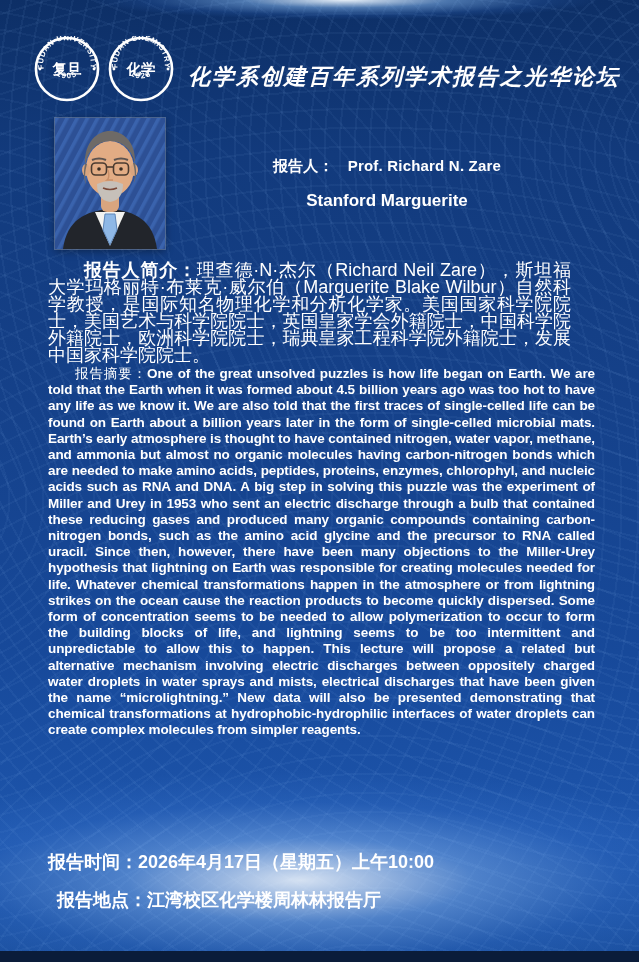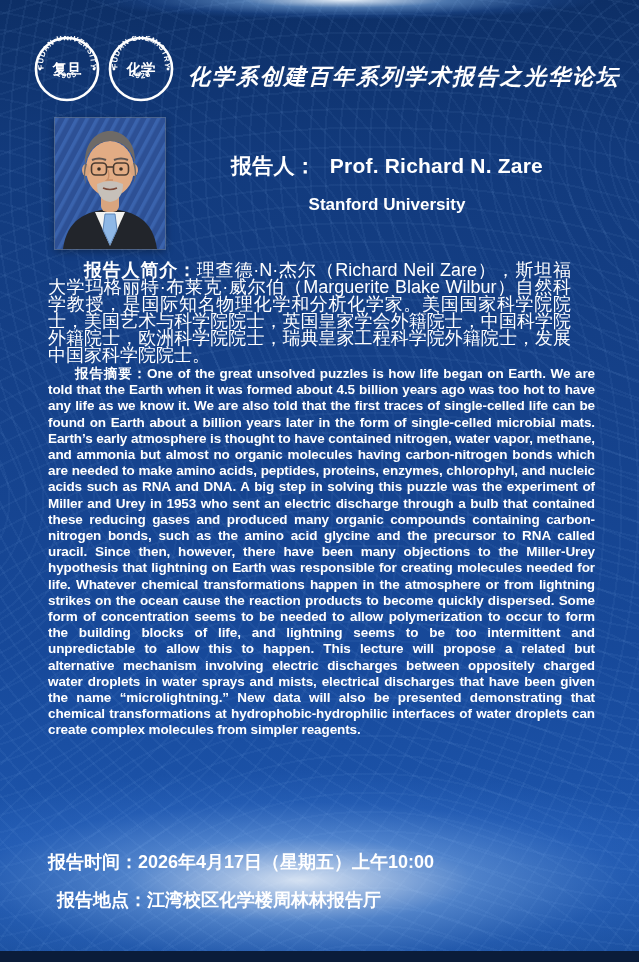--- a/index.html
+++ b/index.html
@@ -24,33 +24,33 @@
   }
   .title{
     margin:16px 20px 0 20px;text-align:center;color:#edb23a;
     font-size:28px;font-weight:800;line-height:40px;letter-spacing:-.3px;
     text-shadow:0 1px 2px rgba(0,0,0,.35);
   }
   .speaker{display:flex;align-items:center;margin:13px 30px 0 55px;}
   .photo{width:110px;height:131px;flex:none;box-shadow:0 0 0 1px rgba(255,255,255,.25),0 2px 8px rgba(0,0,0,.4);}
   .photo svg{display:block;width:110px;height:131px;}
   .speaker-info{flex:1;display:flex;flex-direction:column;align-items:center;}
-  .speaker-name{font-size:21px;font-weight:800;letter-spacing:.2px;}
+  .speaker-name{font-size:15px;font-weight:800;letter-spacing:.2px;}
   .speaker-name .lbl{margin-right:14px;}
   .affiliation{font-size:17px;font-weight:700;margin-top:15px;}
   .bio{
     margin:13px 68px 0 48px;font-size:18px;line-height:17px;
     text-align:justify;text-indent:2em;
   }
   .bio .lbl{font-weight:800;}
   .abstract{
     margin:2px 44px 0 48px;font-size:13.5px;line-height:16.2px;
     font-weight:700;text-align:justify;text-indent:2em;letter-spacing:-.1px;
   }
-  .abstract .lbl{font-weight:700;}
+  .abstract .lbl{font-weight:400;}
   .footer{position:absolute;left:48px;top:850px;font-size:18px;font-weight:700;}
   .footer-line{display:flex;}
   .footer-line + .footer-line{margin-top:14px;margin-left:9px;}
   .seal text{fill:#ffffff;font-family:"Liberation Sans","DejaVu Sans",sans-serif;}
 </style>
 </head>
 <body>
 
 <div class="poster">
 
@@ -124,21 +124,21 @@
         <path d="M59,42 Q66,39 73,42" fill="none" stroke="#5d5450" stroke-width="2"></path>
         <path d="M53,52 Q55,60 52,62 L58,62" fill="none" stroke="#c98f67" stroke-width="1.4"></path>
         <path d="M42,66 Q55,60 68,66 Q68,82 55,84 Q42,82 42,66 Z" fill="#c6c0b9"></path>
         <path d="M48,70 Q55,73 62,70" fill="none" stroke="#7a4a3a" stroke-width="1.6"></path>
       </svg>
     </div>
     <div class="speaker-info">
       <div class="speaker-name">
         <span class="lbl">报告人：</span><span>Prof.  Richard N. Zare</span>
       </div>
-      <div class="affiliation">Stanford University</div>
+      <div class="affiliation">Stanford Marguerite</div>
     </div>
   </div>
 
   <p class="bio">
     <span class="lbl">报告人简介：</span><span>理查德·N·杰尔（Richard Neil Zare），斯坦福大学玛格丽特·布莱克·威尔伯（Marguerite Blake Wilbur）自然科学教授，是国际知名物理化学和分析化学家。美国国家科学院院士，美国艺术与科学院院士，英国皇家学会外籍院士，中国科学院外籍院士，欧洲科学院院士，瑞典皇家工程科学院外籍院士，发展中国家科学院院士。</span>
   </p>
 
   <p class="abstract">
     <span class="lbl">报告摘要：</span><span>One of the great unsolved puzzles is how life began on Earth.  We are told that the Earth when it was formed about 4.5 billion years ago was too hot to have any life as we know it.  We are also told that the first traces of single-celled life can be found on Earth about a billion years later in the form of single-celled microbial mats.  Earth’s early atmosphere is thought to have contained nitrogen, water vapor, methane, and ammonia but almost no organic molecules having carbon-nitrogen bonds which are needed to make amino acids, peptides, proteins, enzymes, chlorophyl, and nucleic acids such as RNA and DNA.  A big step in solving this puzzle was the experiment of Miller and Urey in 1953 who sent an electric discharge through a bulb that contained these reducing gases and produced many organic compounds containing carbon-nitrogen bonds, such as the amino acid glycine and the precursor to RNA called uracil.  Since then, however, there have been many objections to the Miller-Urey hypothesis that lightning on Earth was responsible for creating  molecules needed for life.  Whatever chemical transformations happen in the atmosphere or from lightning strikes on the ocean cause the reaction products to become quickly dispersed.  Some form of concentration seems to be needed to allow polymerization to occur to form the building blocks of life, and lightning seems to be too intermittent and unpredictable to allow this to happen.  This lecture will propose a related but alternative mechanism involving electric discharges between oppositely charged water droplets in water sprays and mists, electrical discharges that have been given the name “microlightning.”   New data will also be presented demonstrating that chemical transformations at hydrophobic-hydrophilic interfaces of water droplets can create complex molecules from simpler reagents.</span>
   </p>

